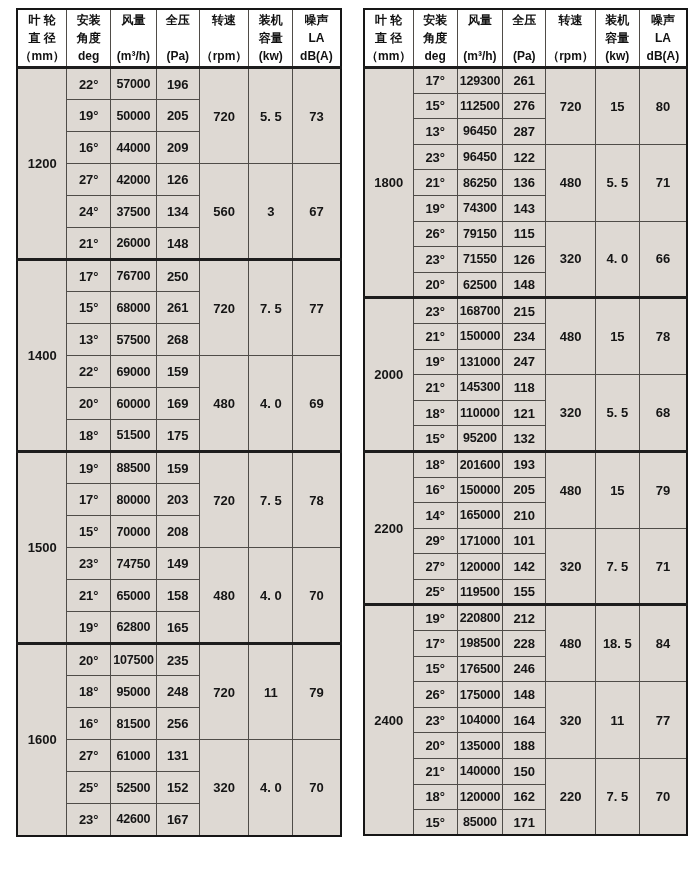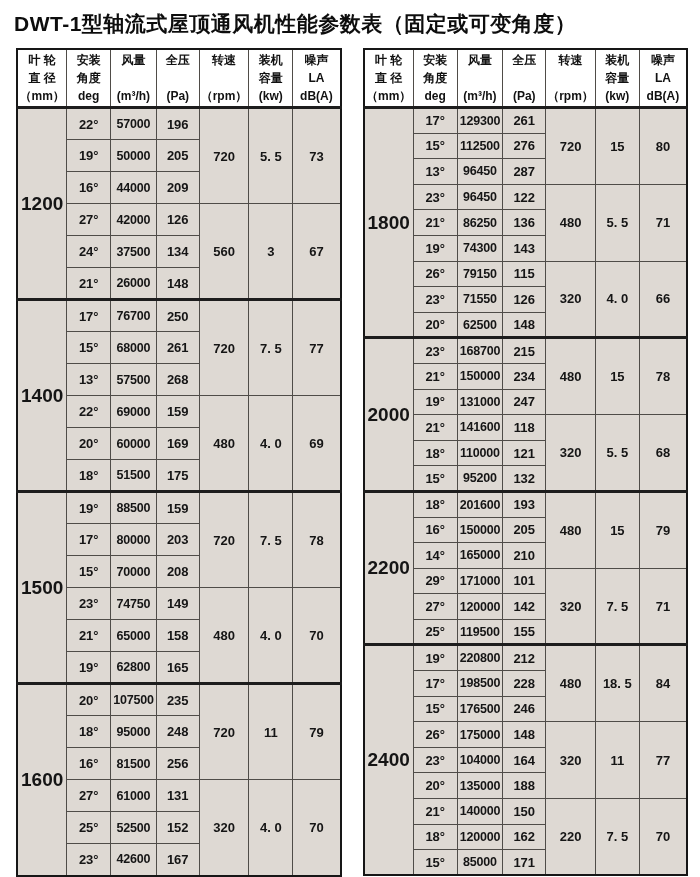--- a/index.html
+++ b/index.html
@@ -32,28 +32,27 @@
     height:50px;padding:1px 0;
   }
   .fan-table th .hwrap.l2{justify-content:space-between;}
   .fan-table td{
     background:#ded9d3;font-size:13px;color:#151515;
     letter-spacing:0px;
   }
   table.left tbody tr{height:32px;}
   table.right tbody tr{height:25.6px;}
   tr.section-start td{border-top:3px solid #1d1d1d;}
-  td.diam{font-size:19px;}
+  td.diam{font-size:13px;}
   td.flow{font-size:12.5px;letter-spacing:-0.2px;margin-left:24px;}
 </style>
 </head>
 <body>
 
 <div class="page">
-  <h1 class="title">DWT-1型轴流式屋顶通风机性能参数表（固定或可变角度）</h1>
   <div class="tables">
     <table class="fan-table left">
         <colgroup>
           <col style="width: 50px;">
           <col style="width: 46px;">
           <col style="width: 46px;">
           <col style="width: 45px;">
           <col style="width: 45px;">
           <col style="width: 46px;">
           <col style="width: 49px;">
@@ -389,21 +388,21 @@
             <td class="flow">150000</td>
             <td class="pressure">234</td>
           </tr>
           <tr>
             <td class="angle">19°</td>
             <td class="flow">131000</td>
             <td class="pressure">247</td>
           </tr>
           <tr>
             <td class="angle">21°</td>
-            <td class="flow">141600</td>
+            <td class="flow">145300</td>
             <td class="pressure">118</td>
             <td rowspan="3" class="speed">320</td>
             <td rowspan="3" class="capacity">5. 5</td>
             <td rowspan="3" class="noise">68</td>
           </tr>
           <tr>
             <td class="angle">18°</td>
             <td class="flow">110000</td>
             <td class="pressure">121</td>
           </tr>

